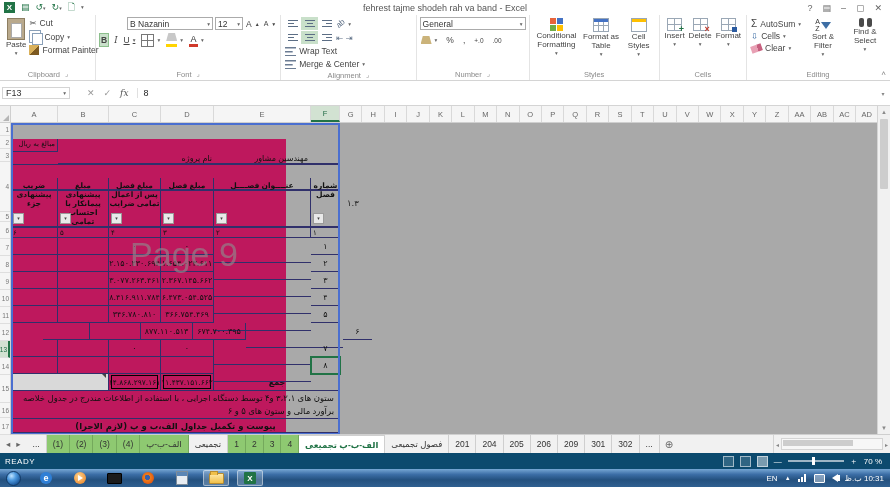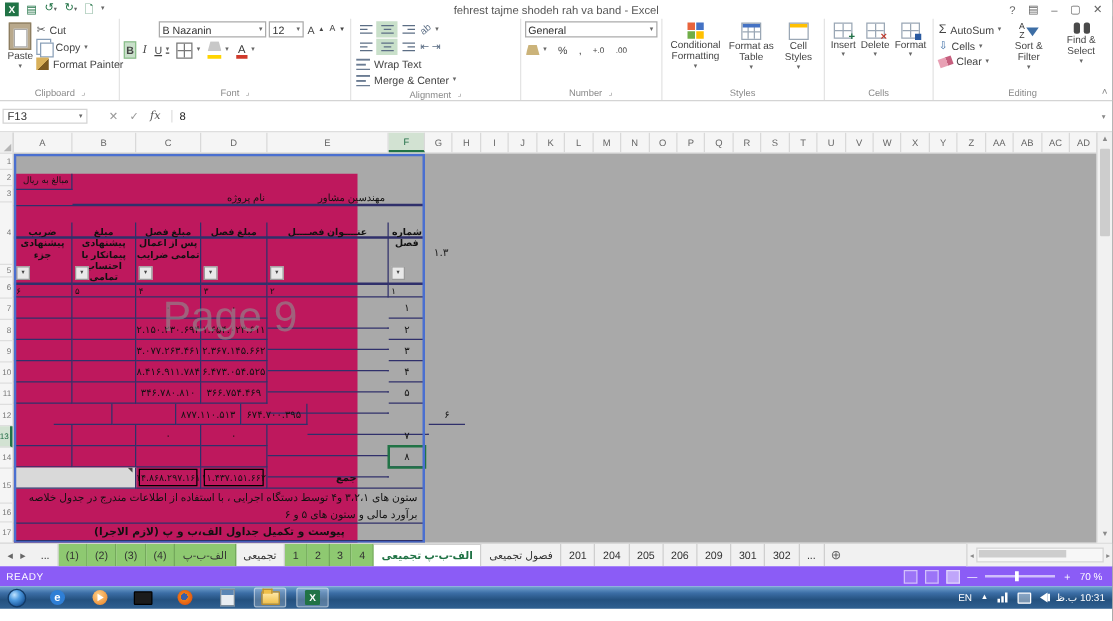--- a/index.html
+++ b/index.html
@@ -131,21 +131,21 @@
   .tabnav{display:flex;align-items:center;gap:6px;padding:0 6px;color:#666;}
   .stabs{display:flex;align-items:stretch;overflow:hidden;}
   .stab{display:flex;align-items:center;padding:0 6px;border-right:1px solid #cfcfcf;color:#333;white-space:nowrap;}
   .stab.green{background:#8ec971;border-right-color:#74a95c;}
   .stab.active{background:#fff;color:#217346;font-weight:bold;border-top:1px solid #cfcfcf;}
   .newsheet{display:flex;align-items:center;padding:0 5px;color:#666;font-size:10px;}
   .hscroll{margin-left:auto;display:flex;align-items:center;gap:2px;padding:0 2px;border-left:1px solid #d4d4d4;background:#f1f1f1;}
   .htrack{width:100px;height:10px;background:#f7f7f7;border:1px solid #d4d4d4;position:relative;}
   .hthumb{position:absolute;left:1px;top:1px;width:70px;height:6px;background:#cdcdcd;}
   
-  .statusbar{height:16px;background:#8b5cf6;color:#fff;display:flex;align-items:center;font-size:8px;}
+  .statusbar{height:16px;background:#0c4a6e;color:#fff;display:flex;align-items:center;font-size:8px;}
   .ready{padding-left:5px;letter-spacing:.5px;}
   .statr{margin-left:auto;display:flex;align-items:center;gap:6px;padding-right:8px;}
   .viewbtn{width:11px;height:11px;border:1px solid rgba(255,255,255,.55);background:rgba(255,255,255,.15);box-sizing:border-box;}
   .viewbtn.on{background:rgba(255,255,255,.45);}
   .ztrack{width:56px;height:2px;background:rgba(255,255,255,.6);position:relative;}
   .zthumb{position:absolute;left:24px;top:-3px;width:3px;height:8px;background:#fff;}
   
   .taskbar{height:18px;background:linear-gradient(180deg,#77a7d4 0%,#3c6ea6 30%,#24517f 60%,#2f6091 100%);
     display:flex;align-items:center;color:#fff;}
   .orb{width:15px;height:15px;border-radius:50%;margin:0 8px 0 6px;

